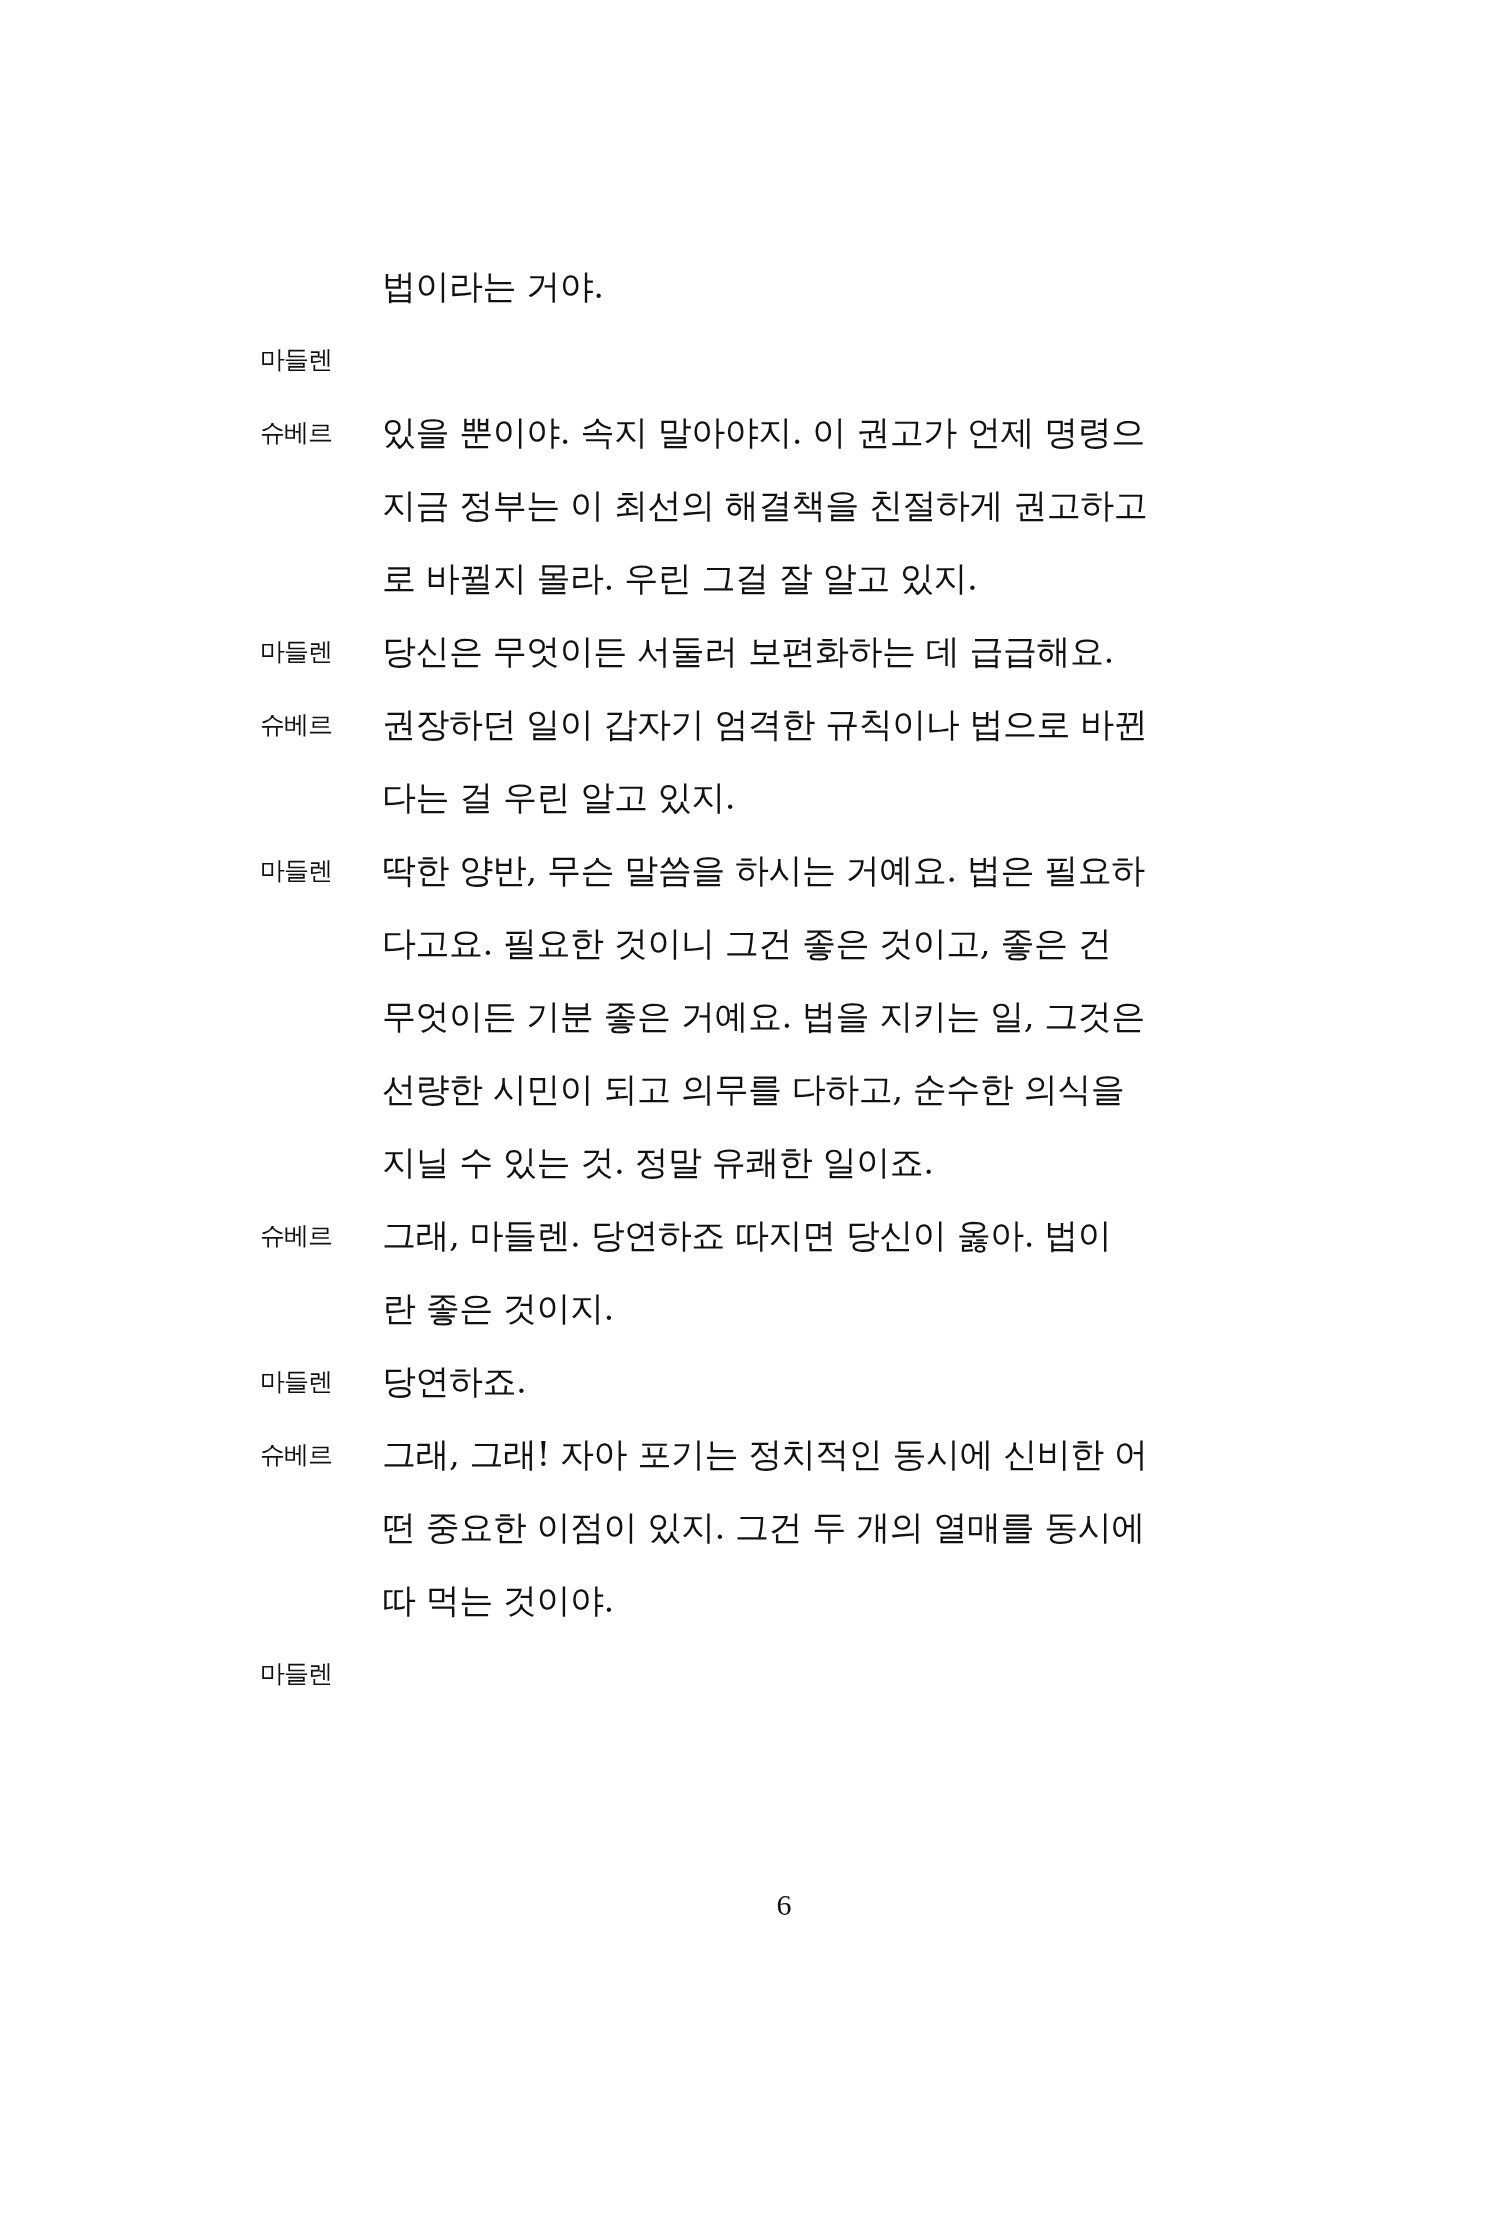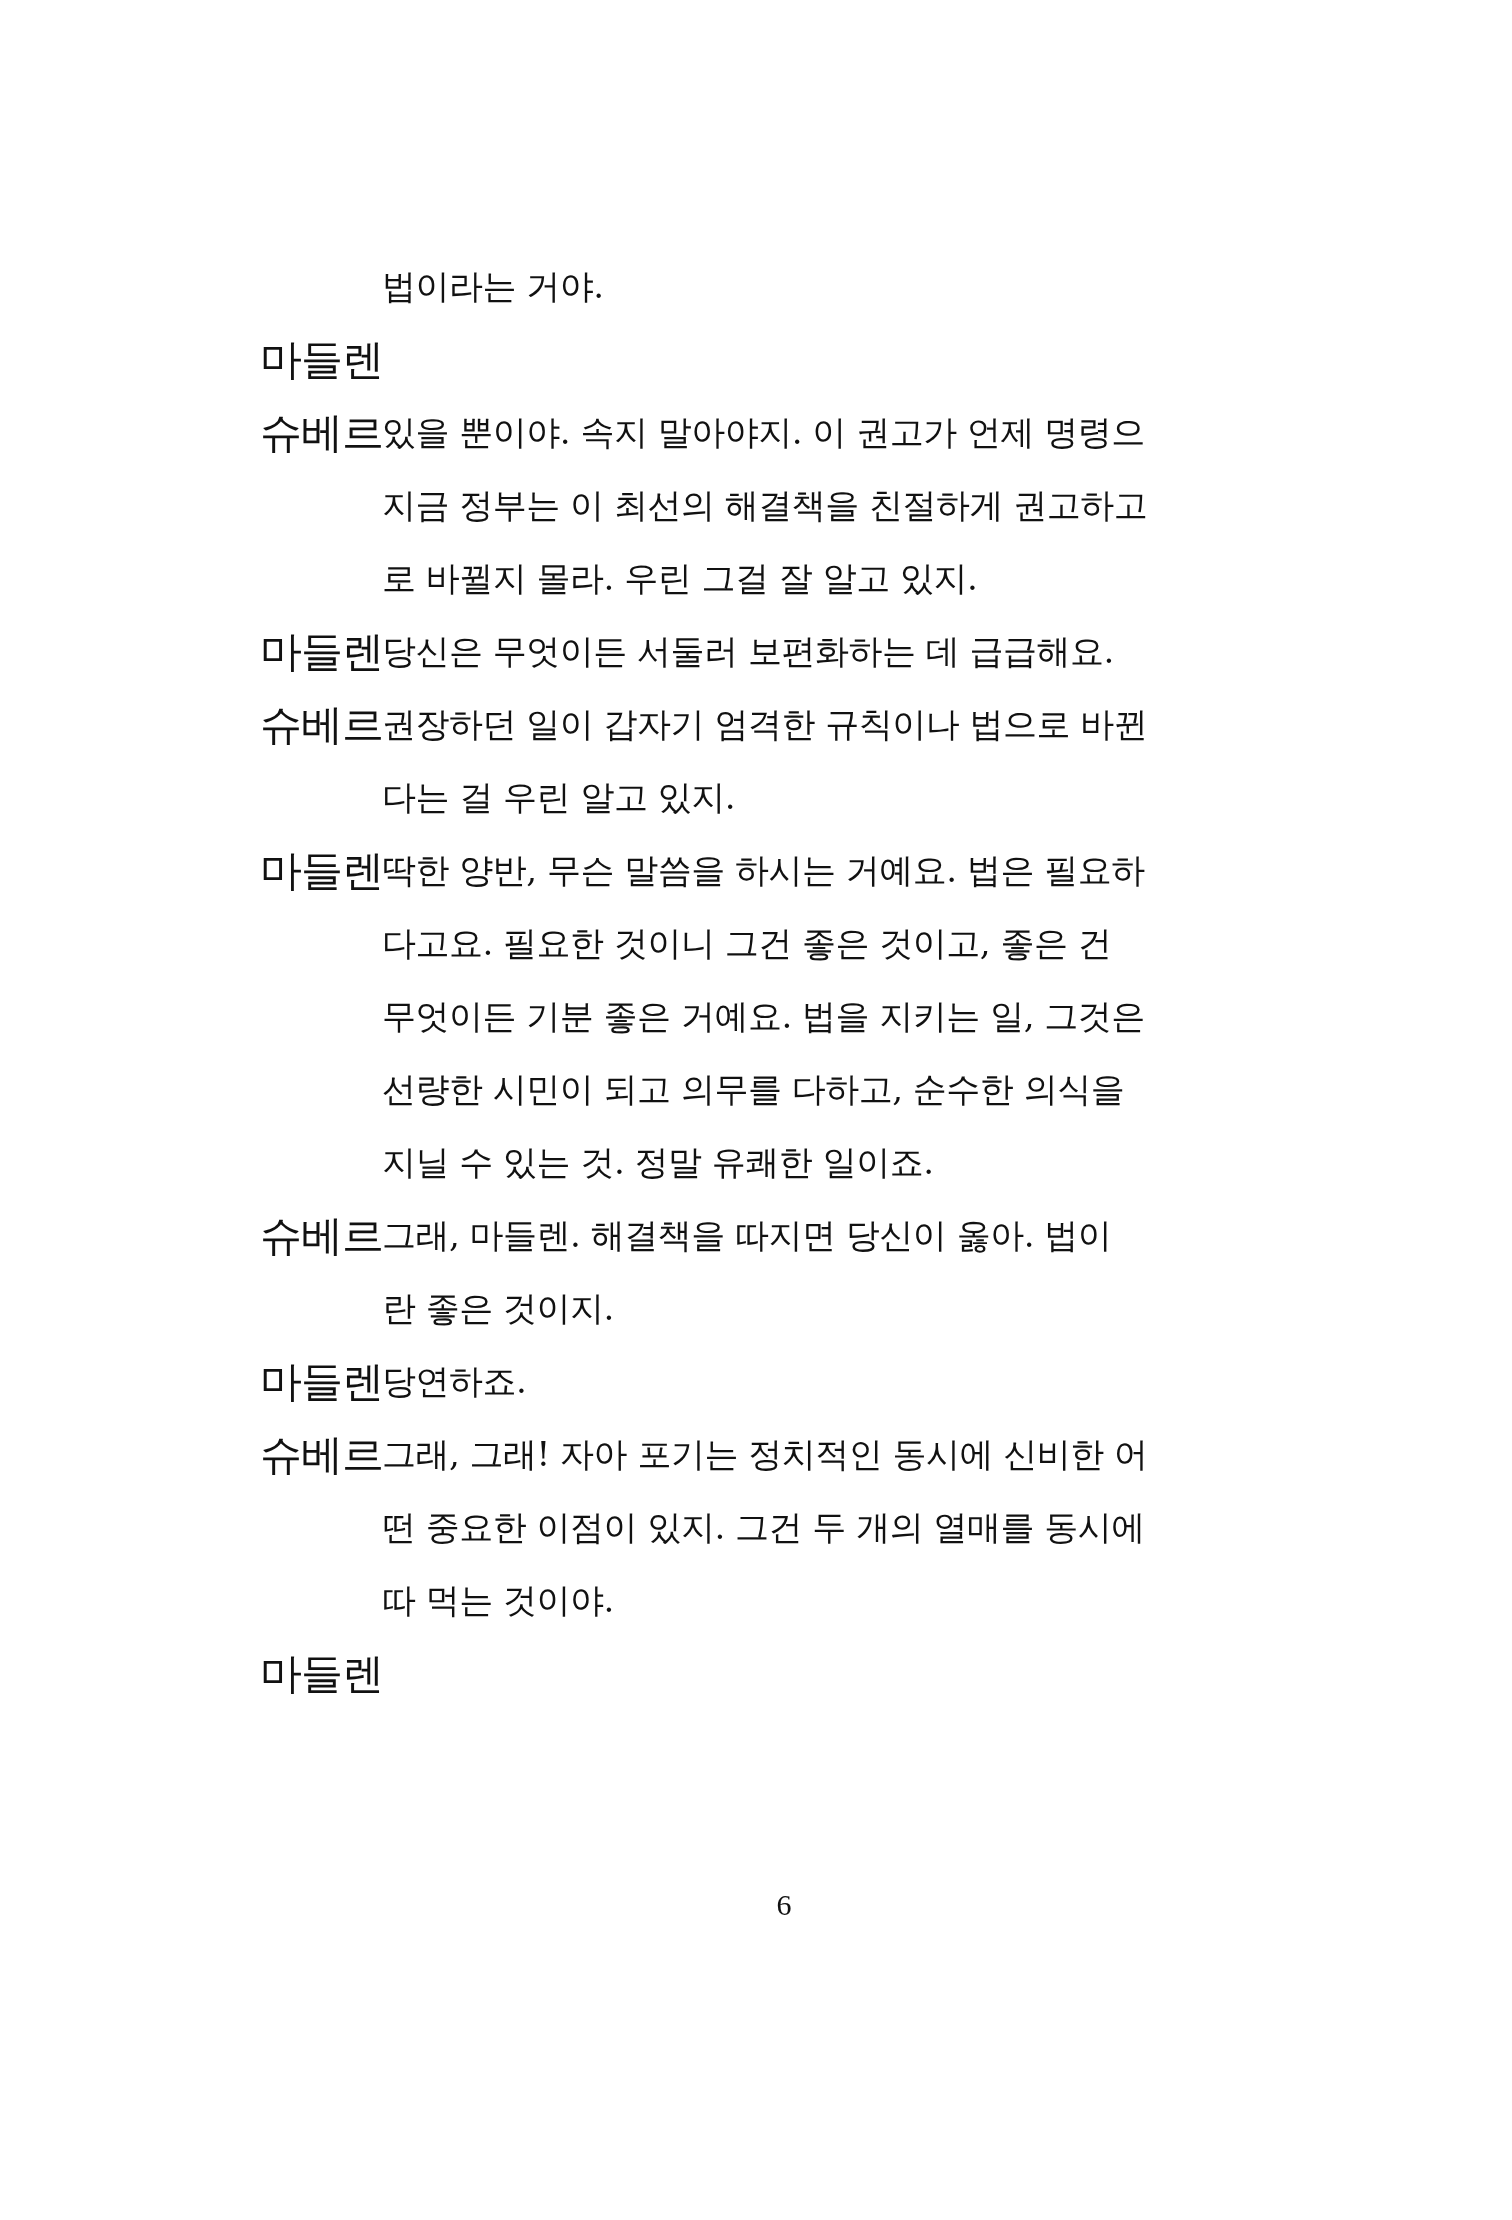--- a/index.html
+++ b/index.html
@@ -2,21 +2,21 @@
 <html><head>
 <meta charset="utf-8">
 <style>
   html, body { margin:0; padding:0; background:#ffffff; }
   body { width:1512px; height:2220px; position:relative; overflow:hidden;
          font-family:"DejaVu Serif", "Liberation Serif", serif; color:#111; }
   .page { position:absolute; left:0; top:0; width:1512px; height:2220px;margin-left:28px; }
   .script { position:absolute; left:232px; top:250px; width:940px; }
   .entry { display:flex; align-items:flex-start; }
   .speaker { width:122px; flex:0 0 122px; font-family:"DejaVu Sans", "Liberation Sans", sans-serif;
-             font-size:42px; line-height:73px; letter-spacing:-1px; white-space:nowrap; }
+             font-size:25px; line-height:73px; letter-spacing:-1px; white-space:nowrap; }
   .lines { flex:1; }
   .line { font-size:34px; line-height:73px; white-space:nowrap; letter-spacing:-0.5px; }
   .page-number { position:absolute; left:0; width:1512px; top:1888px; text-align:center;
                  font-size:30px; font-family:"Liberation Serif", serif; }
 </style>
 </head>
 <body>
 
 <div class="page">
   <div class="script">
@@ -63,21 +63,21 @@
         <div class="line">다고요. 필요한 것이니 그건 좋은 것이고, 좋은 건</div>
         <div class="line">무엇이든 기분 좋은 거예요. 법을 지키는 일, 그것은</div>
         <div class="line">선량한 시민이 되고 의무를 다하고, 순수한 의식을</div>
         <div class="line">지닐 수 있는 것. 정말 유쾌한 일이죠.</div>
       </div>
     </div>
 
     <div class="entry">
       <div class="speaker">슈베르</div>
       <div class="lines">
-        <div class="line">그래, 마들렌. 해결책을 따지면 당신이 옳아. 법이</div>
+        <div class="line">그래, 마들렌. 당연하죠 따지면 당신이 옳아. 법이</div>
         <div class="line">란 좋은 것이지.</div>
       </div>
     </div>
 
     <div class="entry">
       <div class="speaker">마들렌</div>
       <div class="lines">
         <div class="line">당연하죠.</div>
       </div>
     </div>

